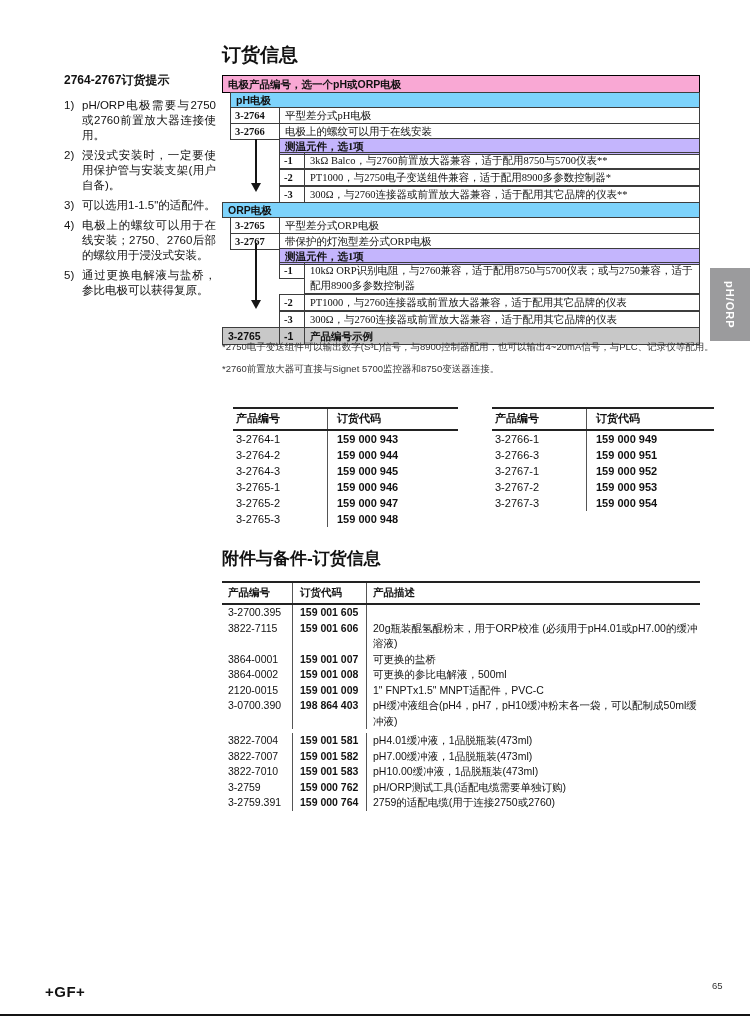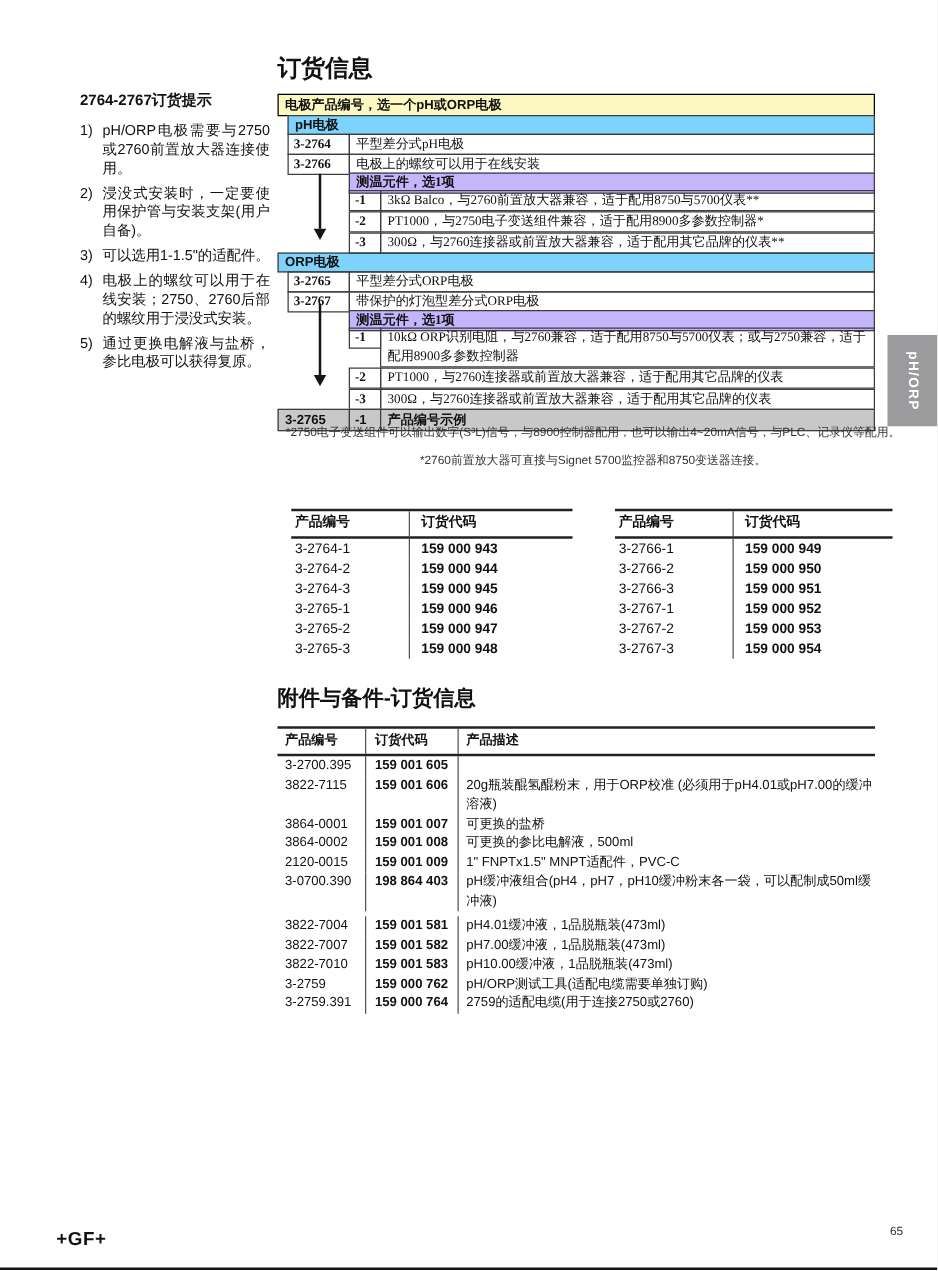--- a/index.html
+++ b/index.html
@@ -11,21 +11,21 @@
   .notes-title{font-size:12px;font-weight:bold;margin-bottom:9px;}
   .note-item{display:flex;margin-bottom:5px;}
   .note-num{width:18px;flex:none;font-size:11.5px;line-height:15px;}
   .note-text{flex:1;font-size:11.5px;line-height:15px;text-align:justify;}
 
   
   .main-title{position:absolute;left:222px;top:42px;font-size:19px;font-weight:bold;}
 
   
   .otable{position:absolute;left:222px;top:75px;width:478px;font-size:10.5px;}
-  .ohead{height:18px;line-height:17px;background:#fef9c3;border:1px solid #000;
+  .ohead{height:18px;line-height:17px;background:#f9a8d4;border:1px solid #000;
          font-weight:bold;padding-left:5px;box-sizing:border-box;}
   .obody{margin-left:8px;}
   .obody > *{margin-top:-1px;}
   .osec{height:16px;line-height:15px;background:#7dd3fc;border:1px solid #3d3d3d;
         font-weight:bold;padding-left:5px;box-sizing:border-box;}
   .osec.full{margin-left:-8px;}
   .orow{display:flex;align-items:flex-start;font-family:Liberation Serif, serif;}
   .orow > div{border:1px solid #3d3d3d;box-sizing:border-box;line-height:15px;}
   .orow > div + div{margin-left:-1px;}
   .omodel{height:16px;}
@@ -49,21 +49,21 @@
   .arrow1{top:64px;height:44px;}
   .arrow2{top:168px;height:57px;}
   .ahead{position:absolute;left:29px;width:0;height:0;
          border-left:5px solid transparent;border-right:5px solid transparent;
          border-top:9px solid #151515;}
   .ahead1{top:108px;}
   .ahead2{top:225px;}
 
   
   .footnotes{position:absolute;left:222px;top:341px;width:505px;font-size:9.5px;color:#333;}
-  .fn{margin-bottom:10px;line-height:12px;text-align:center;}
+  .fn{margin-bottom:10px;line-height:12px;}
 
   
   .codes-wrap{position:absolute;left:233px;top:407px;display:flex;gap:34px;}
   .ct{border-top:2px solid #222;font-size:11px;}
   .ct0{width:225px;} .ct1{width:222px;}
   .ct-head{display:flex;font-weight:bold;border-bottom:2px solid #222;
            height:20px;line-height:19px;}
   .ct-row{display:flex;height:16px;line-height:16px;}
   .c-a{width:95px;flex:none;border-right:1px solid #555;padding-left:3px;box-sizing:border-box;}
   .c-b{flex:1;padding-left:9px;}
@@ -240,24 +240,20 @@
     <div class="ct ct1" id="ct1">
         <div class="ct-head">
           <div class="c-a">产品编号</div>
           <div class="c-b">订货代码</div>
         </div>
         <div class="ct-row">
           <div class="c-a">3-2766-1</div>
           <div class="c-b">159 000 949</div>
         </div>
         <div class="ct-row">
-          <div class="c-a">3-2766-2</div>
-          <div class="c-b">159 000 950</div>
-        </div>
-        <div class="ct-row">
           <div class="c-a">3-2766-3</div>
           <div class="c-b">159 000 951</div>
         </div>
         <div class="ct-row">
           <div class="c-a">3-2767-1</div>
           <div class="c-b">159 000 952</div>
         </div>
         <div class="ct-row">
           <div class="c-a">3-2767-2</div>
           <div class="c-b">159 000 953</div>

